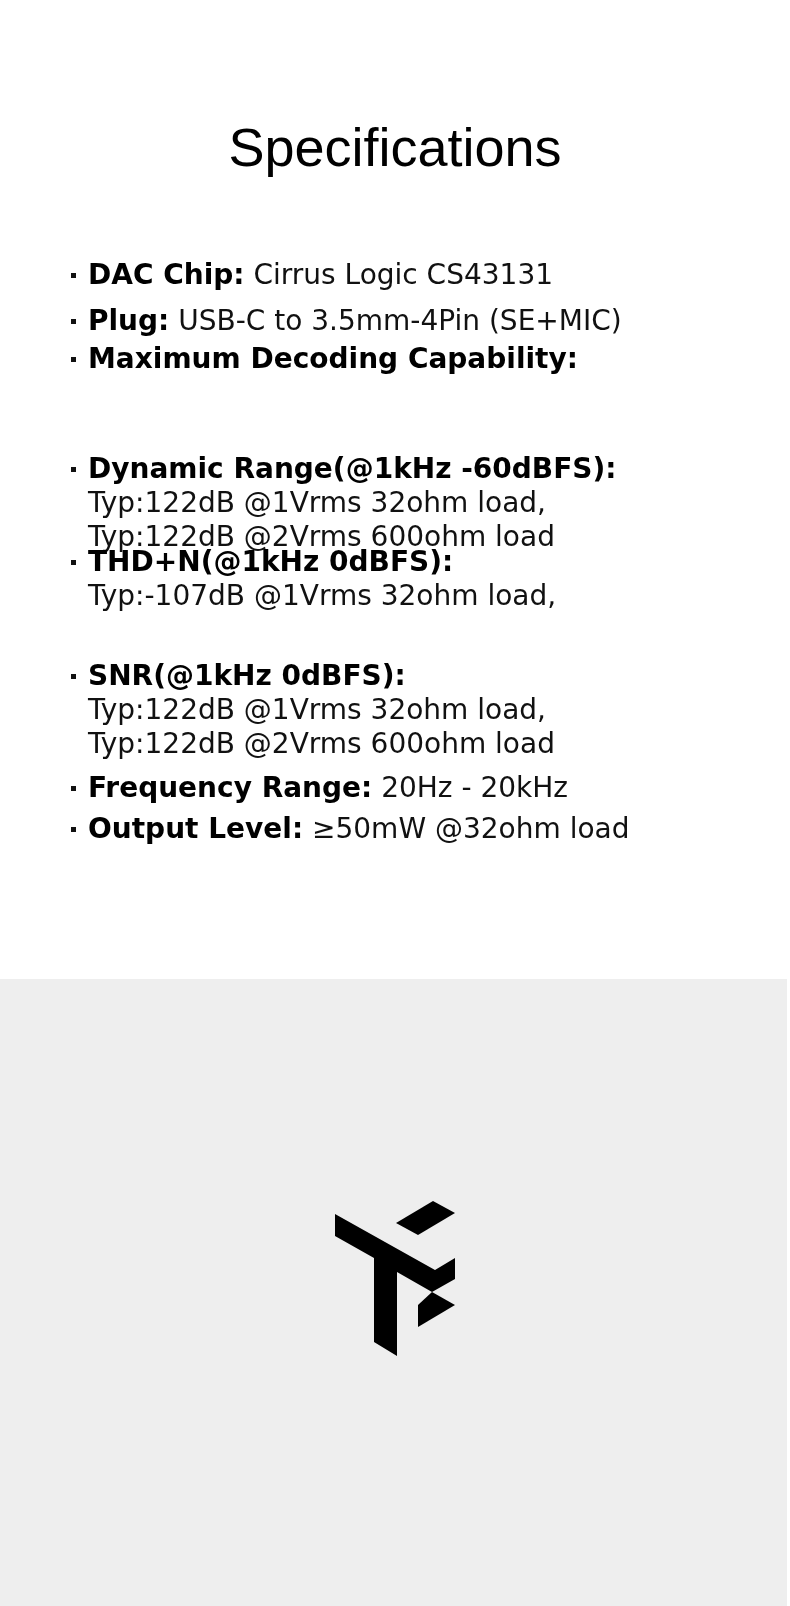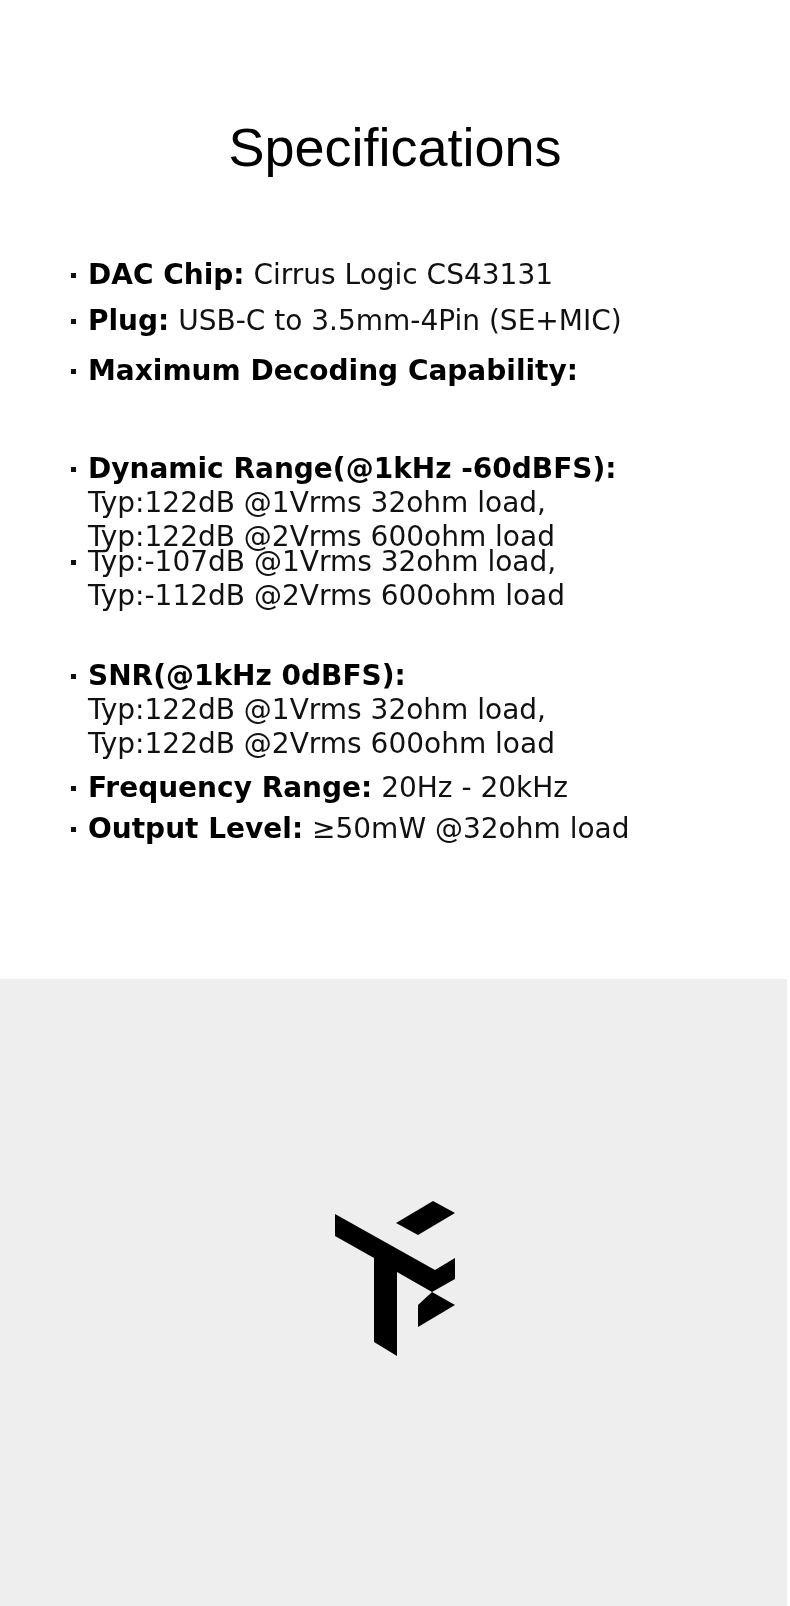--- a/index.html
+++ b/index.html
@@ -86,36 +86,36 @@
       <span class="label">DAC Chip:</span>
       <span class="value">Cirrus Logic CS43131</span>
     </li>
 
     <li class="spec-item" style="top:304px;">
       <span class="bullet"></span>
       <span class="label">Plug:</span>
       <span class="value">USB-C to 3.5mm-4Pin (SE+MIC)</span>
     </li>
 
-    <li class="spec-item" style="top:354px;">
+    <li class="spec-item" style="top:342px;">
       <span class="bullet"></span>
       <span class="label value-line">Maximum Decoding Capability:</span>
     </li>
 
     <li class="spec-item" style="top:452px;">
       <span class="bullet"></span>
       <span class="label value-line">Dynamic Range(@1kHz -60dBFS):</span>
       <span class="value-line">Typ:122dB @1Vrms 32ohm load,</span>
       <span class="value-line">Typ:122dB @2Vrms 600ohm load</span>
     </li>
 
     <li class="spec-item" style="top:545px;">
       <span class="bullet"></span>
+      <span class="label value-line">THD+N(@1kHz 0dBFS):</span>
       <span class="value-line">Typ:-107dB @1Vrms 32ohm load,</span>
-      <span class="value-line">Typ:-112dB @2Vrms 600ohm load</span>
     </li>
 
     <li class="spec-item" style="top:659px;">
       <span class="bullet"></span>
       <span class="label value-line">SNR(@1kHz 0dBFS):</span>
       <span class="value-line">Typ:122dB @1Vrms 32ohm load,</span>
       <span class="value-line">Typ:122dB @2Vrms 600ohm load</span>
     </li>
 
     <li class="spec-item" style="top:771px;">

